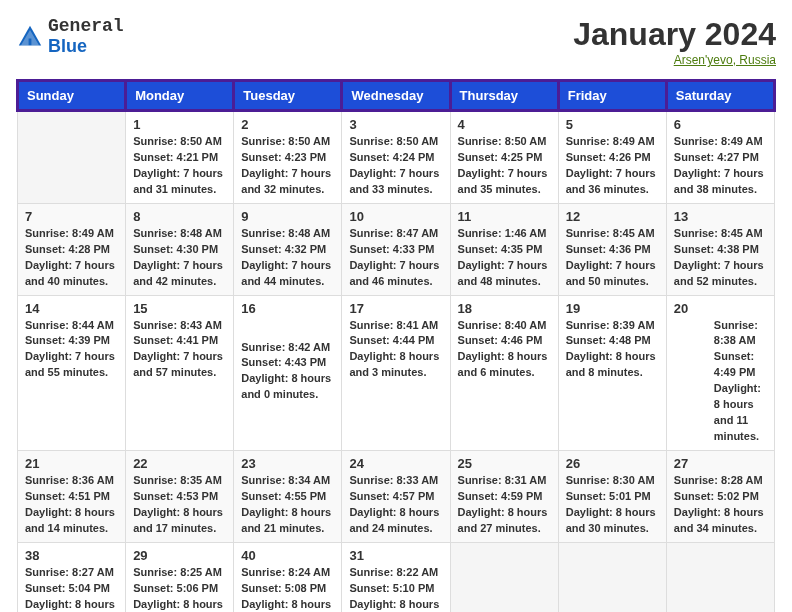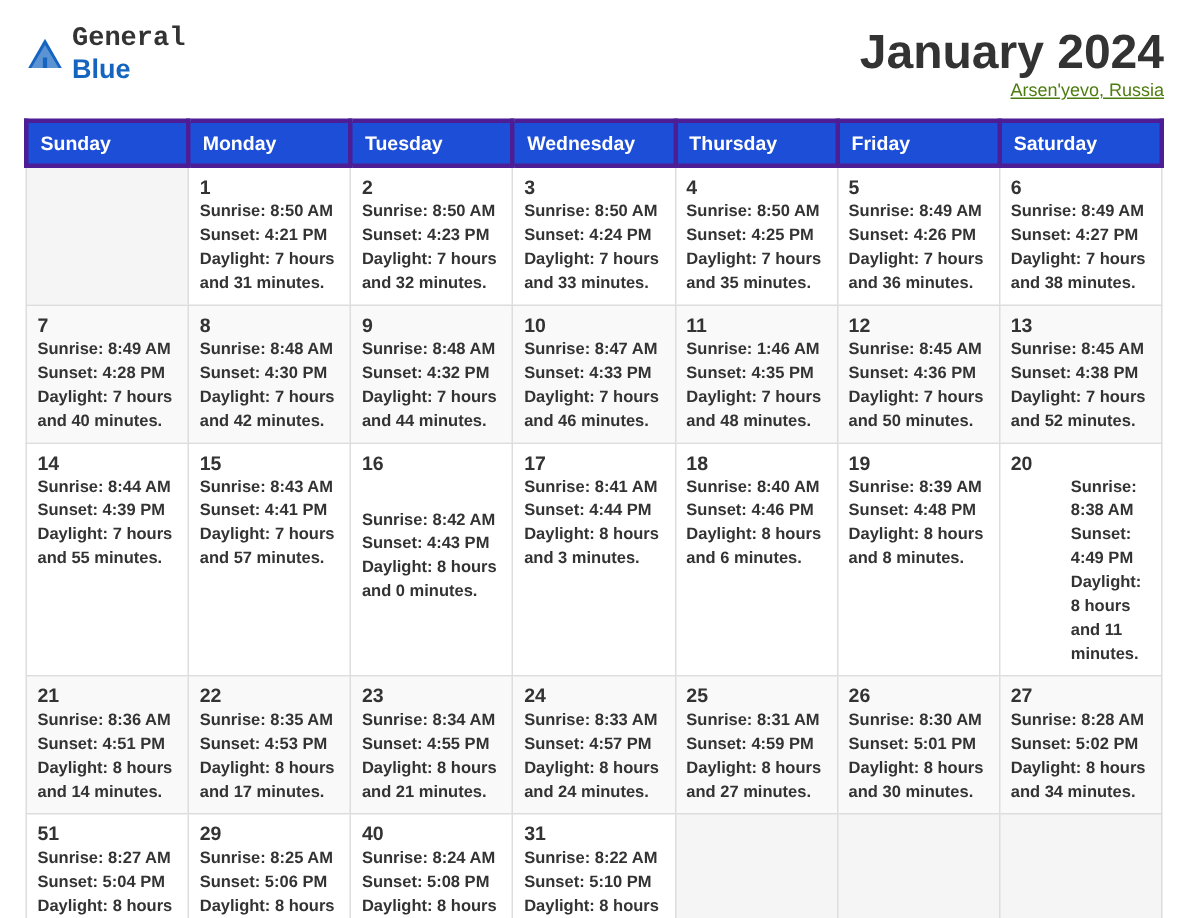--- a/index.html
+++ b/index.html
@@ -320,21 +320,21 @@
         <td>
           <span class="day-number">27</span>
           <div class="day-info" style="white-space: pre-line;">Sunrise: 8:28 AM
 Sunset: 5:02 PM
 Daylight: 8 hours
 and 34 minutes.</div>
         </td>
       </tr>
       <tr>
         <td>
-          <span class="day-number">51</span>
+          <span class="day-number">38</span>
           <div class="day-info" style="white-space: pre-line;">Sunrise: 8:27 AM
 Sunset: 5:04 PM
 Daylight: 8 hours
 and 37 minutes.</div>
         </td>
         <td>
           <span class="day-number">29</span>
           <div class="day-info" style="white-space: pre-line;">Sunrise: 8:25 AM
 Sunset: 5:06 PM
 Daylight: 8 hours

